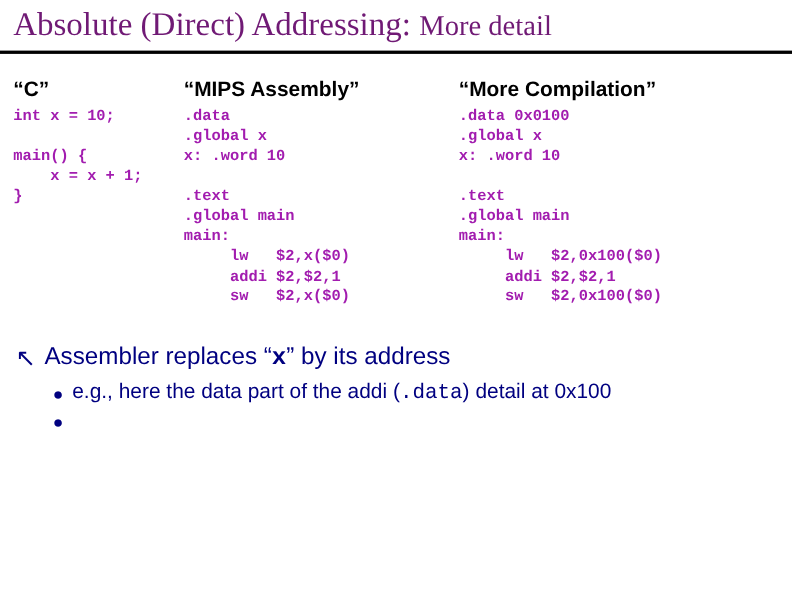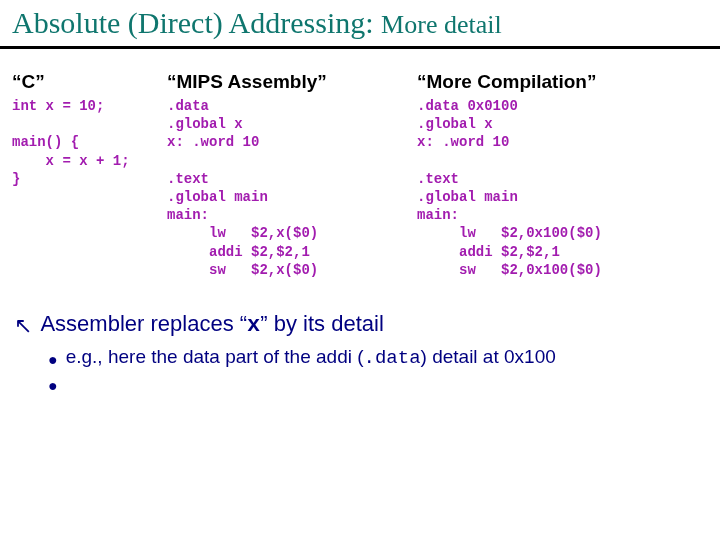--- a/index.html
+++ b/index.html
@@ -13,21 +13,21 @@
   .slide {
     width: 100%;
     height: 100%;
     padding: 0;
   }
   .title {
     font-size: 30px;
     font-weight: normal;
     padding: 6px 12px 6px 12px;
     border-bottom: 3px solid #000;
-    color: #0f766e;
+    color: #701a75;
   }
   .title-sub {
     font-size: 26px;
   }
   .cols {
     display: flex;
     flex-direction: row;
     padding: 22px 8px 0 12px;
   }
   .col-c { width: 155px; flex-shrink: 0; }
@@ -130,21 +130,21 @@
      addi $2,$2,1
      sw   $2,0x100($0)</div>
     </div>
 
   </div>
 
   <div class="notes">
     <div class="note-line1">
       <span class="arrow">↖</span>
       <span>
-        <span>Assembler replaces “</span><span class="mono-inline bold-q">x</span><span>” by its detail</span>
+        <span>Assembler replaces “</span><span class="mono-inline bold-q">x</span><span>” by its address</span>
       </span>
     </div>
     <div class="note-sub">
       <span class="bullet">●</span>
       <span>
         <span>e.g., here the data part of the addi (</span><span class="mono-inline">.data</span><span>) detail at 0x100</span>
       </span>
     </div>
     <div class="note-sub">
       <span class="bullet">●</span>

